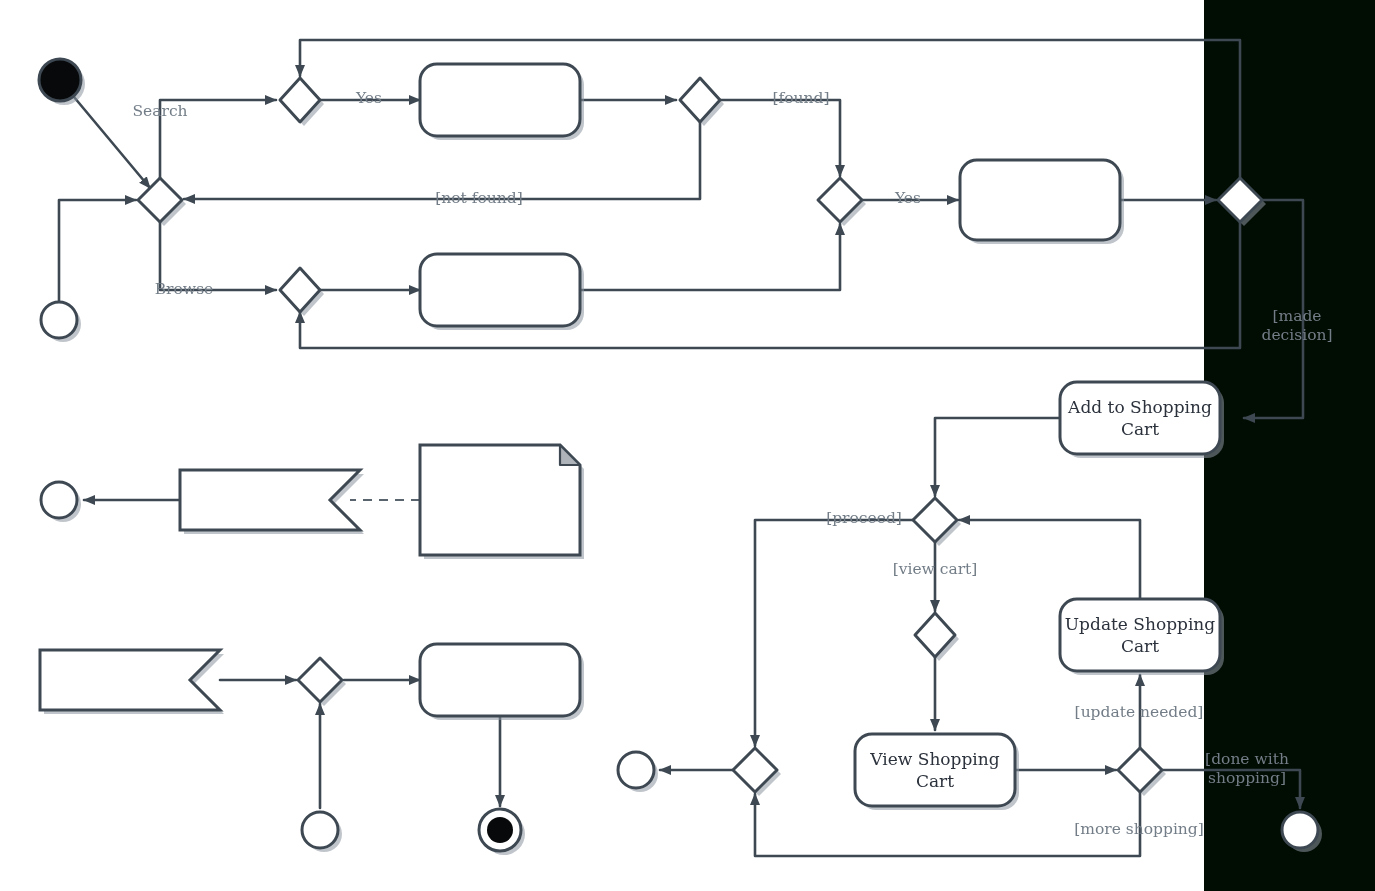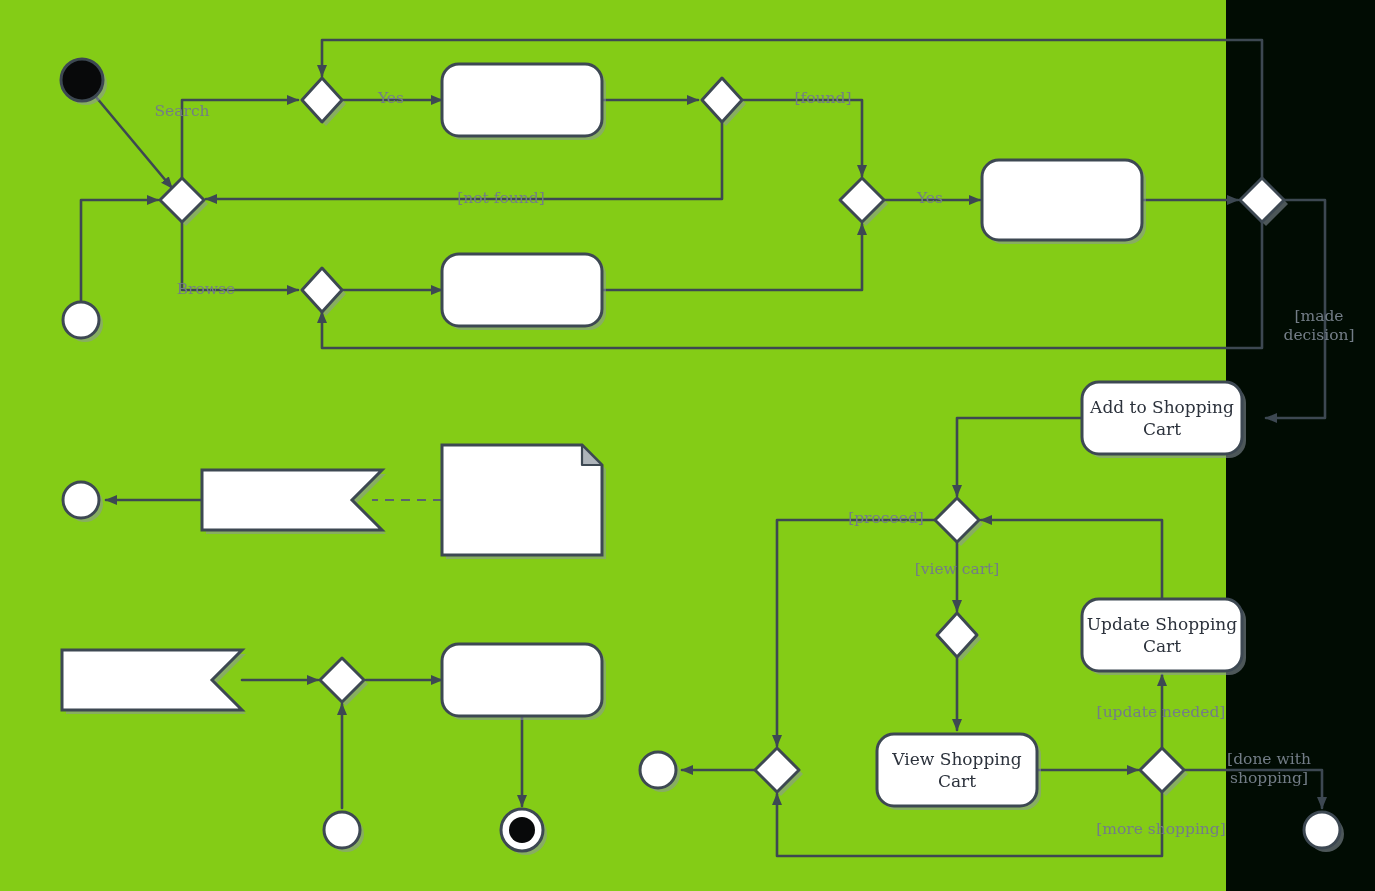--- a/index.html
+++ b/index.html
@@ -10,22 +10,21 @@
   body {
     width: 1375px;
     height: 891px;
     overflow: hidden;
     font-family: "DejaVu Serif", serif;
   }
   #diagram-root {
     position: relative;
     width: 1204px;
     height: 891px;
-    background: #84cc16;
-    padding-left: 22px;
+    background: #ffffff;
   }
   svg#uml {
     display: block;
     width: 1375px;
     height: 891px;
   }
   .node-fill { fill: #ffffff; stroke: #3d4852; stroke-width: 3; }
   .node-shadow { fill: #8c96a0; opacity: 0.55; }
   .flow { fill: none; stroke: #3d4852; stroke-width: 2.6; stroke-linecap: round; stroke-linejoin: round; }
   .flow-dash { fill: none; stroke: #5a646e; stroke-width: 2.2; stroke-dasharray: 9 7; }

